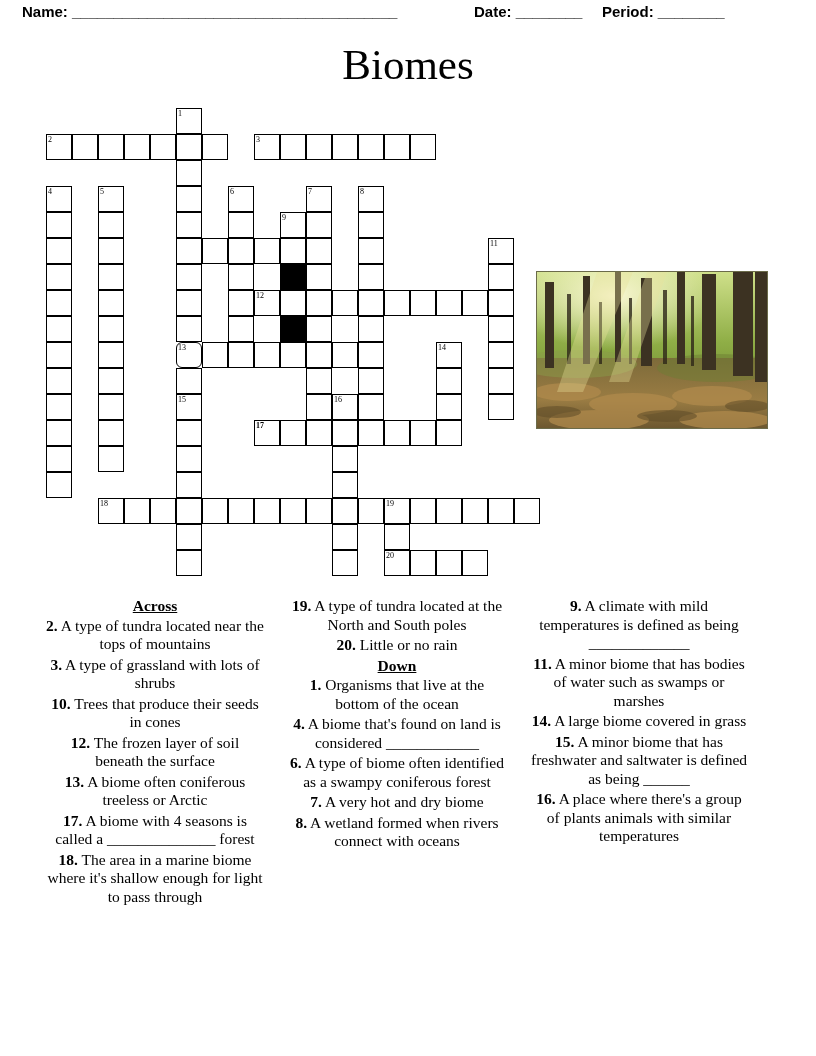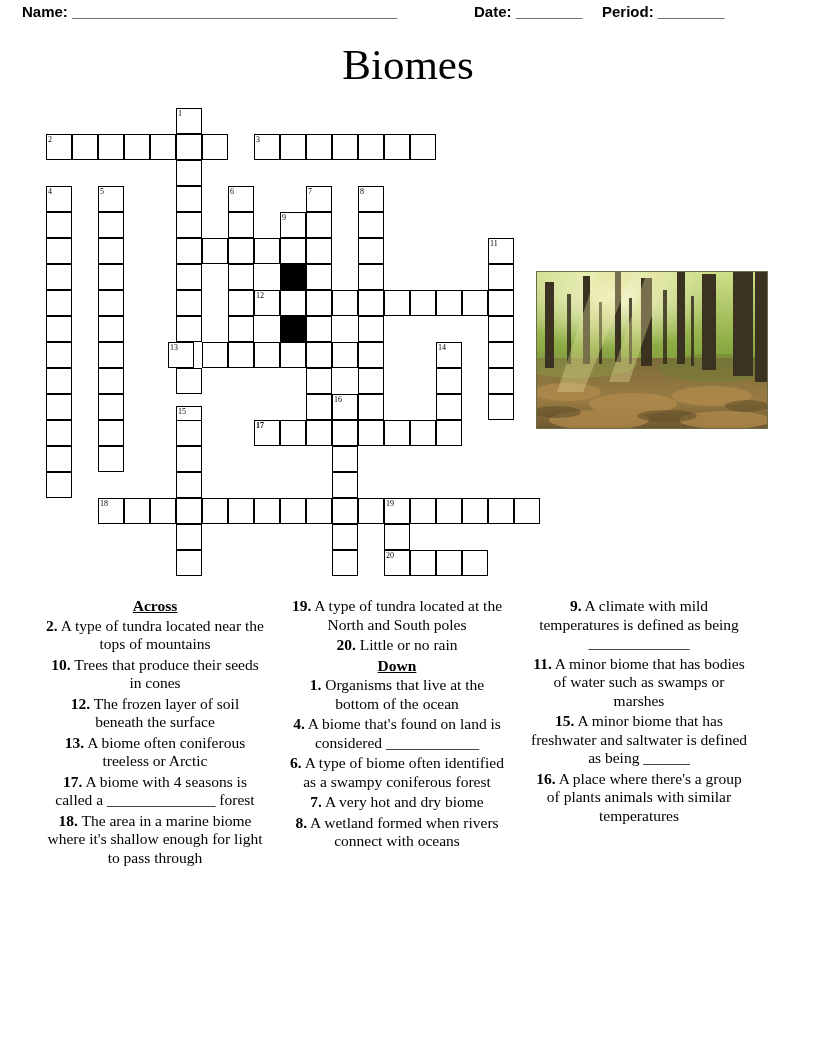--- a/index.html
+++ b/index.html
@@ -242,21 +242,21 @@
       <div class="cell" style="left: 46px; top: 316px;"></div>
       <div class="cell" style="left: 98px; top: 316px;"></div>
       <div class="cell" style="left: 176px; top: 316px;"></div>
       <div class="cell" style="left: 228px; top: 316px;"></div>
       <div class="cell black" style="left: 280px; top: 316px;"></div>
       <div class="cell" style="left: 306px; top: 316px;"></div>
       <div class="cell" style="left: 358px; top: 316px;"></div>
       <div class="cell" style="left: 488px; top: 316px;"></div>
       <div class="cell" style="left: 46px; top: 342px;"></div>
       <div class="cell" style="left: 98px; top: 342px;"></div>
-      <div class="cell" style="left: 168px; top: 342px;">
+      <div class="cell" style="left: 176px; top: 342px; border-radius: 6px;">
         <span class="num">13</span>
       </div>
       <div class="cell" style="left: 202px; top: 342px;"></div>
       <div class="cell" style="left: 228px; top: 342px;"></div>
       <div class="cell" style="left: 254px; top: 342px;"></div>
       <div class="cell" style="left: 280px; top: 342px;"></div>
       <div class="cell" style="left: 306px; top: 342px;"></div>
       <div class="cell" style="left: 332px; top: 342px;"></div>
       <div class="cell" style="left: 358px; top: 342px;"></div>
       <div class="cell" style="left: 436px; top: 342px;">
@@ -265,21 +265,21 @@
       <div class="cell" style="left: 488px; top: 342px;"></div>
       <div class="cell" style="left: 46px; top: 368px;"></div>
       <div class="cell" style="left: 98px; top: 368px;"></div>
       <div class="cell" style="left: 176px; top: 368px;"></div>
       <div class="cell" style="left: 306px; top: 368px;"></div>
       <div class="cell" style="left: 358px; top: 368px;"></div>
       <div class="cell" style="left: 436px; top: 368px;"></div>
       <div class="cell" style="left: 488px; top: 368px;"></div>
       <div class="cell" style="left: 46px; top: 394px;"></div>
       <div class="cell" style="left: 98px; top: 394px;"></div>
-      <div class="cell" style="left: 176px; top: 394px; margin-top: 12px;">
+      <div class="cell" style="left: 176px; top: 394px;">
         <span class="num">15</span>
       </div>
       <div class="cell" style="left: 306px; top: 394px;"></div>
       <div class="cell" style="left: 332px; top: 394px;">
         <span class="num">16</span>
       </div>
       <div class="cell" style="left: 358px; top: 394px;"></div>
       <div class="cell" style="left: 436px; top: 394px;"></div>
       <div class="cell" style="left: 488px; top: 394px;"></div>
       <div class="cell" style="left: 46px; top: 420px;"></div>
@@ -393,20 +393,21 @@
         <polygon points="110,0 130,0 92,110 72,110"></polygon>
       </g>
     </svg>
   </div>
 
   <div class="clues">
     <div class="col col1">
       <div class="section-head">Across</div>
       <div id="col1-list">
           <p class="clue"><b>2.</b><span> A type of tundra located near the tops of mountains</span></p>
+          <p class="clue"><b>3.</b><span> A type of grassland with lots of shrubs</span></p>
           <p class="clue"><b>10.</b><span> Trees that produce their seeds in cones</span></p>
           <p class="clue"><b>12.</b><span> The frozen layer of soil beneath the surface</span></p>
           <p class="clue"><b>13.</b><span> A biome often coniferous treeless or Arctic</span></p>
           <p class="clue"><b>17.</b><span> A biome with 4 seasons is called a ______________ forest</span></p>
           <p class="clue"><b>18.</b><span> The area in a marine biome where it's shallow enough for light to pass through</span></p>
         </div>
     </div>
     <div class="col col2">
       <div id="col2-top-list">
           <p class="clue"><b>19.</b><span> A type of tundra located at the North and South poles</span></p>
@@ -418,19 +419,20 @@
           <p class="clue"><b>4.</b><span> A biome that's found on land is considered ____________</span></p>
           <p class="clue"><b>6.</b><span> A type of biome often identified as a swampy coniferous forest</span></p>
           <p class="clue"><b>7.</b><span> A very hot and dry biome</span></p>
           <p class="clue"><b>8.</b><span> A wetland formed when rivers connect with oceans</span></p>
         </div>
     </div>
     <div class="col col3">
       <div id="col3-list">
           <p class="clue"><b>9.</b><span> A climate with mild temperatures is defined as being _____________</span></p>
           <p class="clue"><b>11.</b><span> A minor biome that has bodies of water such as swamps or marshes</span></p>
+          <p class="clue"><b>14.</b><span> A large biome covered in grass</span></p>
           <p class="clue"><b>15.</b><span> A minor biome that has freshwater and saltwater is defined as being ______</span></p>
           <p class="clue"><b>16.</b><span> A place where there's a group of plants animals with similar temperatures</span></p>
         </div>
     </div>
   </div>
 
 </div>
 
 </body></html>

